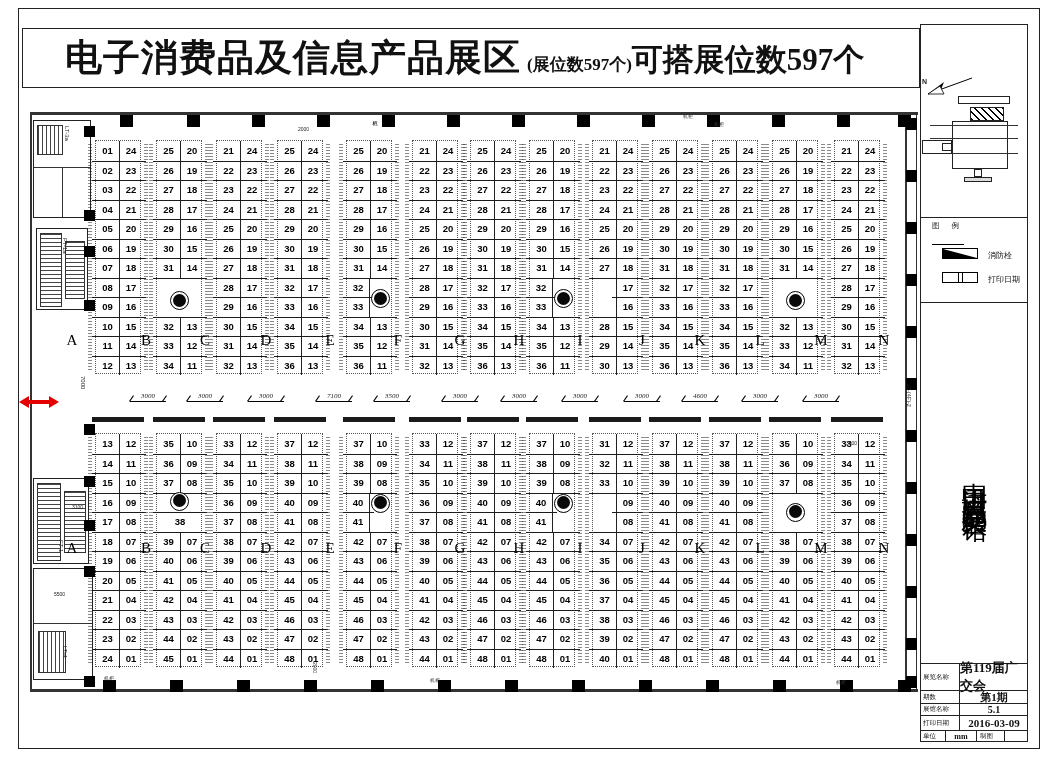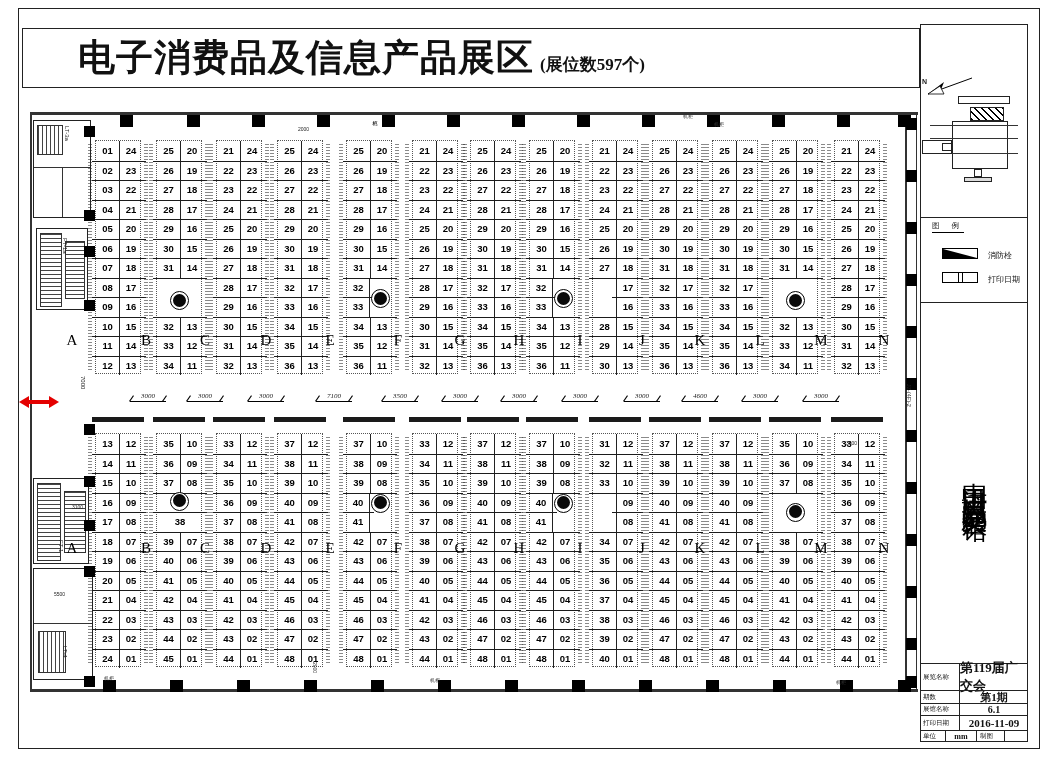--- a/index.html
+++ b/index.html
@@ -4,21 +4,21 @@
 <style>
   html,body{margin:0;padding:0;background:#e8e8e8;}
   #sheet{position:relative;width:1057px;height:758px;background:#fff;overflow:hidden;
          font-family:"Liberation Sans",sans-serif;color:#111;}
   .abs{position:absolute;}
   .frame-outer{left:18px;top:8px;width:1020px;height:739px;border:1.5px solid #222;}
   
   #titlebar{left:22px;top:28px;width:898px;height:60px;border:1px solid #222;
             display:flex;align-items:baseline;padding-left:42px;box-sizing:border-box;
             font-family:"Liberation Serif",serif;white-space:nowrap;overflow:hidden;}
-  .t-main{font-size:37px;font-weight:600;letter-spacing:1px;line-height:58px;margin-left:13px;}
+  .t-main{font-size:37px;font-weight:600;letter-spacing:1px;line-height:58px;}
   .t-sub{font-size:17px;font-weight:600;margin-left:6px;}
   .t-suf{font-size:31px;font-weight:600;}
   
   .wall{background:#333;}
   
   .strip{position:absolute;border:1px dotted #555;box-sizing:border-box;background:#fff;}
   .strip::before,.strip::after{content:'';position:absolute;top:3px;bottom:3px;width:4px;
      background:repeating-linear-gradient(to bottom,rgba(40,40,40,.55) 0 1px,transparent 1px 3px);}
   .strip::before{left:-8px;} .strip::after{right:-8px;}
   .cell{position:absolute;height:19.5px;line-height:19.5px;text-align:center;
@@ -51,21 +51,21 @@
   .hatchD{background:repeating-linear-gradient(45deg,#000 0 1.5px,#fff 1.5px 5px);}
   .thin{position:absolute;background:#333;}
   
   .ra-bar{position:absolute;background:#e40000;}
   .ra-tri{position:absolute;width:0;height:0;border-top:6px solid transparent;border-bottom:6px solid transparent;}
   .ra-l{border-right:10px solid #e40000;} .ra-r{border-left:10px solid #e40000;}
   
   .sidebar-box{left:920px;top:24px;width:108px;height:718px;border:1px solid #222;box-sizing:border-box;}
   .sb-div{position:absolute;left:920px;width:108px;height:1px;background:#222;}
   #legend-head{position:absolute;left:932px;top:221px;font-size:7.5px;letter-spacing:5px;
-      border-bottom:1px solid #000;padding-bottom:1px;font-family:"Liberation Serif",serif;}
+      border-bottom:1px solid #000;padding-bottom:13px;font-family:"Liberation Serif",serif;}
   .lg-sym{position:absolute;width:36px;height:11px;border:1px solid #000;box-sizing:border-box;}
   .lg-hyd{background:#fff;position:relative;overflow:hidden;}
   .lg-hyd::after{content:'';position:absolute;left:0;top:0;width:0;height:0;
       border-bottom:9px solid #000;border-right:34px solid transparent;}
   .lg-sht::before,.lg-sht::after{content:'';position:absolute;top:0;bottom:0;width:1px;background:#000;}
   .lg-sht::before{left:15px;} .lg-sht::after{left:19px;}
   .lg-lab{position:absolute;font-size:8px;font-family:"Liberation Serif",serif;}
   #vname{position:absolute;left:948px;top:308px;width:52px;height:344px;
       writing-mode:vertical-rl;text-align:center;font-family:"Liberation Serif",serif;
       font-size:26px;letter-spacing:3px;line-height:52px;color:#000;}
@@ -82,20 +82,21 @@
 </head>
 <body>
 
 <div id="sheet">
 
   <div class="abs frame-outer"></div>
 
   <div class="abs" id="titlebar">
     <span class="t-main">电子消费品及信息产品展区</span>
     <span class="t-sub">(展位数597个)</span>
+    <span class="t-suf">可搭展位数597个</span>
   </div>
 
   <div class="abs wall" style="left:30px;top:112px;width:888px;height:3px;"></div>
   <div class="abs wall" style="left:30px;top:689px;width:888px;height:3px;"></div>
   <div class="abs wall" style="left:30px;top:112px;width:2px;height:580px;"></div>
   <div class="abs wall" style="left:905px;top:112px;width:2px;height:580px;"></div>
   <div class="abs wall" style="left:916px;top:112px;width:1px;height:580px;"></div>
 
   <div class="abs block" style="left:33px;top:120px;width:58px;height:98px;">
     <div class="abs hatchV" style="left:3px;top:4px;width:24px;height:28px;border:1px solid #333;"></div>
@@ -1087,21 +1088,21 @@
       <div class="letter" style="left: 752px; top: 332px;">L</div>
       <div class="letter" style="left: 752px; top: 540px;">L</div>
       <div class="letter" style="left: 813px; top: 332px;">M</div>
       <div class="letter" style="left: 813px; top: 540px;">M</div>
       <div class="letter" style="left: 876px; top: 332px;">N</div>
       <div class="letter" style="left: 876px; top: 540px;">N</div>
       <div class="dim" style="left: 130px; top: 392px;"><span>3000</span><div class="ln"></div></div>
       <div class="dim" style="left: 187px; top: 392px;"><span>3000</span><div class="ln"></div></div>
       <div class="dim" style="left: 248px; top: 392px;"><span>3000</span><div class="ln"></div></div>
       <div class="dim" style="left: 316px; top: 392px;"><span>7100</span><div class="ln"></div></div>
-      <div class="dim" style="left: 382px; top: 392px;"><span>3500</span><div class="ln"></div></div>
+      <div class="dim" style="left: 374px; top: 392px;"><span>3500</span><div class="ln"></div></div>
       <div class="dim" style="left: 442px; top: 392px;"><span>3000</span><div class="ln"></div></div>
       <div class="dim" style="left: 501px; top: 392px;"><span>3000</span><div class="ln"></div></div>
       <div class="dim" style="left: 562px; top: 392px;"><span>3000</span><div class="ln"></div></div>
       <div class="dim" style="left: 624px; top: 392px;"><span>3000</span><div class="ln"></div></div>
       <div class="dim" style="left: 682px; top: 392px;"><span>4600</span><div class="ln"></div></div>
       <div class="dim" style="left: 742px; top: 392px;"><span>3000</span><div class="ln"></div></div>
       <div class="dim" style="left: 803px; top: 392px;"><span>3000</span><div class="ln"></div></div>
       <div class="pillar" style="left: 120px; top: 115px; width: 13px; height: 12px;"></div>
       <div class="pillar" style="left: 187px; top: 115px; width: 13px; height: 12px;"></div>
       <div class="pillar" style="left: 252px; top: 115px; width: 13px; height: 12px;"></div>
@@ -1216,25 +1217,25 @@
   <div class="tb-row" style="top:663px;height:27px;">
     <div class="tb-lab" style="width:40px;">展览名称</div>
     <div class="tb-val" style="font-size:13px;">第119届广交会</div>
   </div>
   <div class="tb-row" style="top:690px;height:13px;">
     <div class="tb-lab" style="width:40px;">期数</div>
     <div class="tb-val" style="font-size:11px;">第1期</div>
   </div>
   <div class="tb-row" style="top:703px;height:12px;">
     <div class="tb-lab" style="width:40px;">展馆名称</div>
-    <div class="tb-val" style="font-size:10px;">6.1</div>
+    <div class="tb-val" style="font-size:10px;">5.1</div>
   </div>
   <div class="tb-row" style="top:715px;height:15px;">
     <div class="tb-lab" style="width:40px;">打印日期</div>
-    <div class="tb-val" style="font-size:11px;">2016-11-09</div>
+    <div class="tb-val" style="font-size:11px;">2016-03-09</div>
   </div>
   <div class="tb-row" style="top:730px;height:12px;border-bottom:1px solid #222;">
     <div class="tb-lab" style="width:26px;">单位</div>
     <div class="tb-val" style="font-size:8px;width:30px;flex:none;border-right:1px solid #222;">mm</div>
     <div class="tb-lab" style="width:28px;">制图</div>
     <div class="tb-val" style="font-size:8px;"></div>
   </div>
 
 </div>
 

